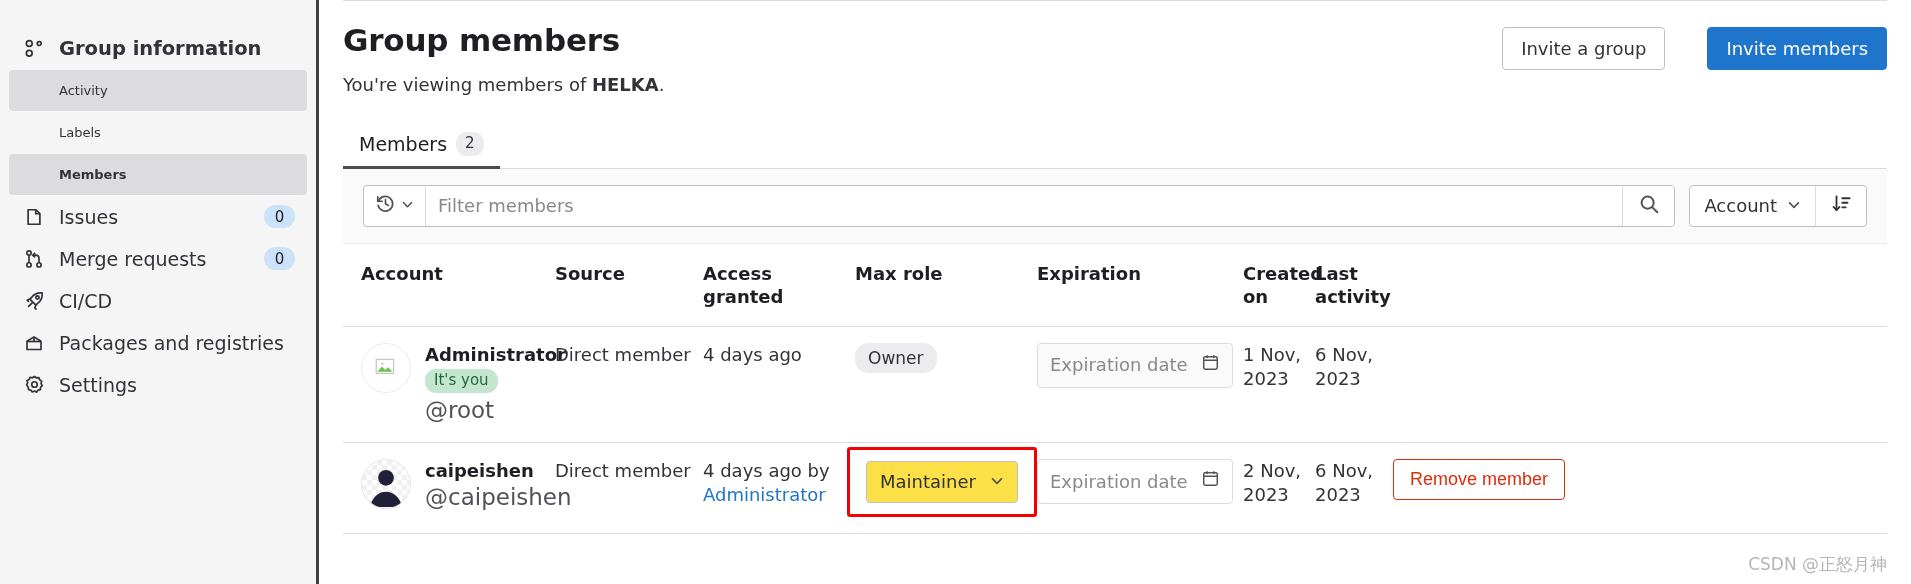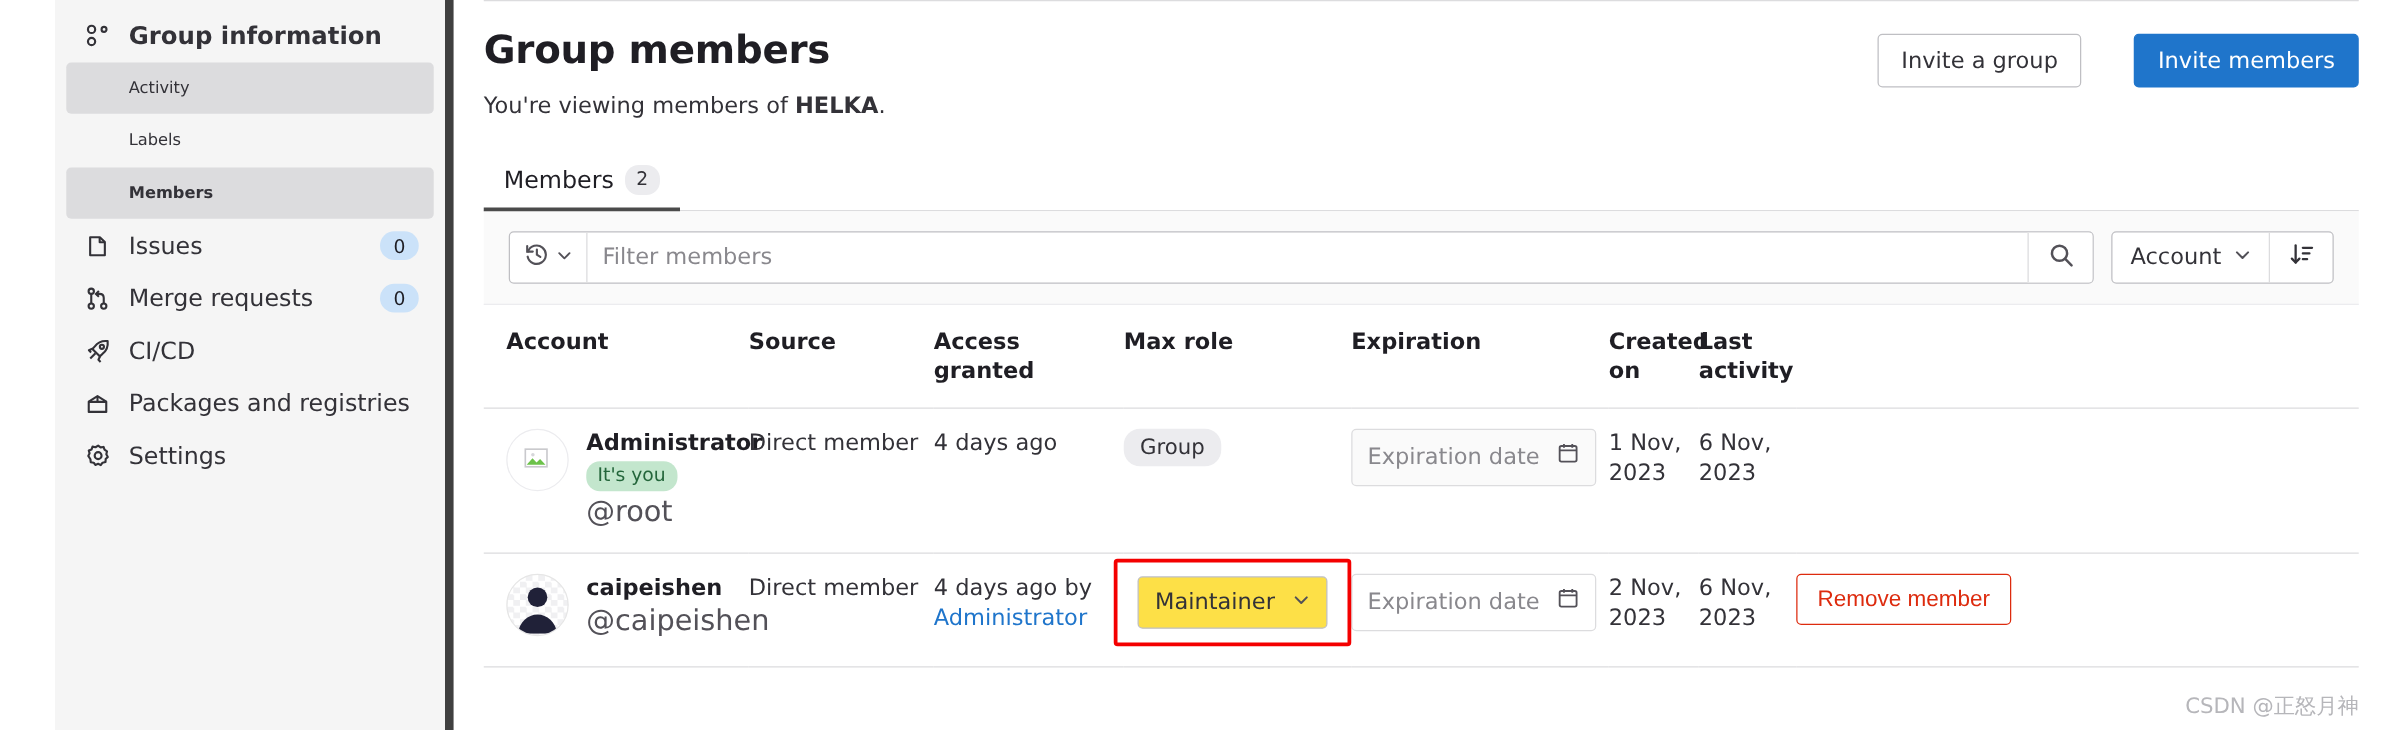--- a/index.html
+++ b/index.html
@@ -15,25 +15,24 @@
     position: relative;
     width: 1911px; height: 584px;
     display: flex;
   }
 
   
   .sidebar {
     width: 319px;
     height: 584px;
     background: #f5f5f5;
-    border-right: 7px solid #404040;
+    border-right: 3px solid #404040;
     flex: 0 0 319px;
-    padding-top: 0;
+    padding-top: 20px;
     position: relative;
-    margin-left: 44px;
   }
   .nav-item {
     display: flex;
     align-items: center;
     height: 41px;
     margin: 1px 9px;
     padding: 0 12px;
     border-radius: 4px;
     color: #333238;
     font-size: 19px;
@@ -579,21 +578,21 @@
                 <span class="badge-you">It's you</span>
                 <span class="acct-handle">@root</span>
               </div>
             </div>
           </td>
           <td>Direct member</td>
           <td>
             <span>4 days ago</span>
           </td>
           <td>
-            <span class="role-static">Group</span>
+            <span class="role-static">Owner</span>
           </td>
           <td>
             <div class="expiry-input">
               <span>Expiration date</span>
               <span>
                 <svg width="19" height="19" viewBox="0 0 16 16" fill="none" stroke="#535158" stroke-width="1.25" stroke-linejoin="round">
                   <rect x="2.3" y="3.2" width="11.4" height="10.5" rx="1.2"></rect>
                   <path d="M2.3 6.1h11.4M5.2 1.9v2.4M10.8 1.9v2.4"></path>
                 </svg>
               </span>

